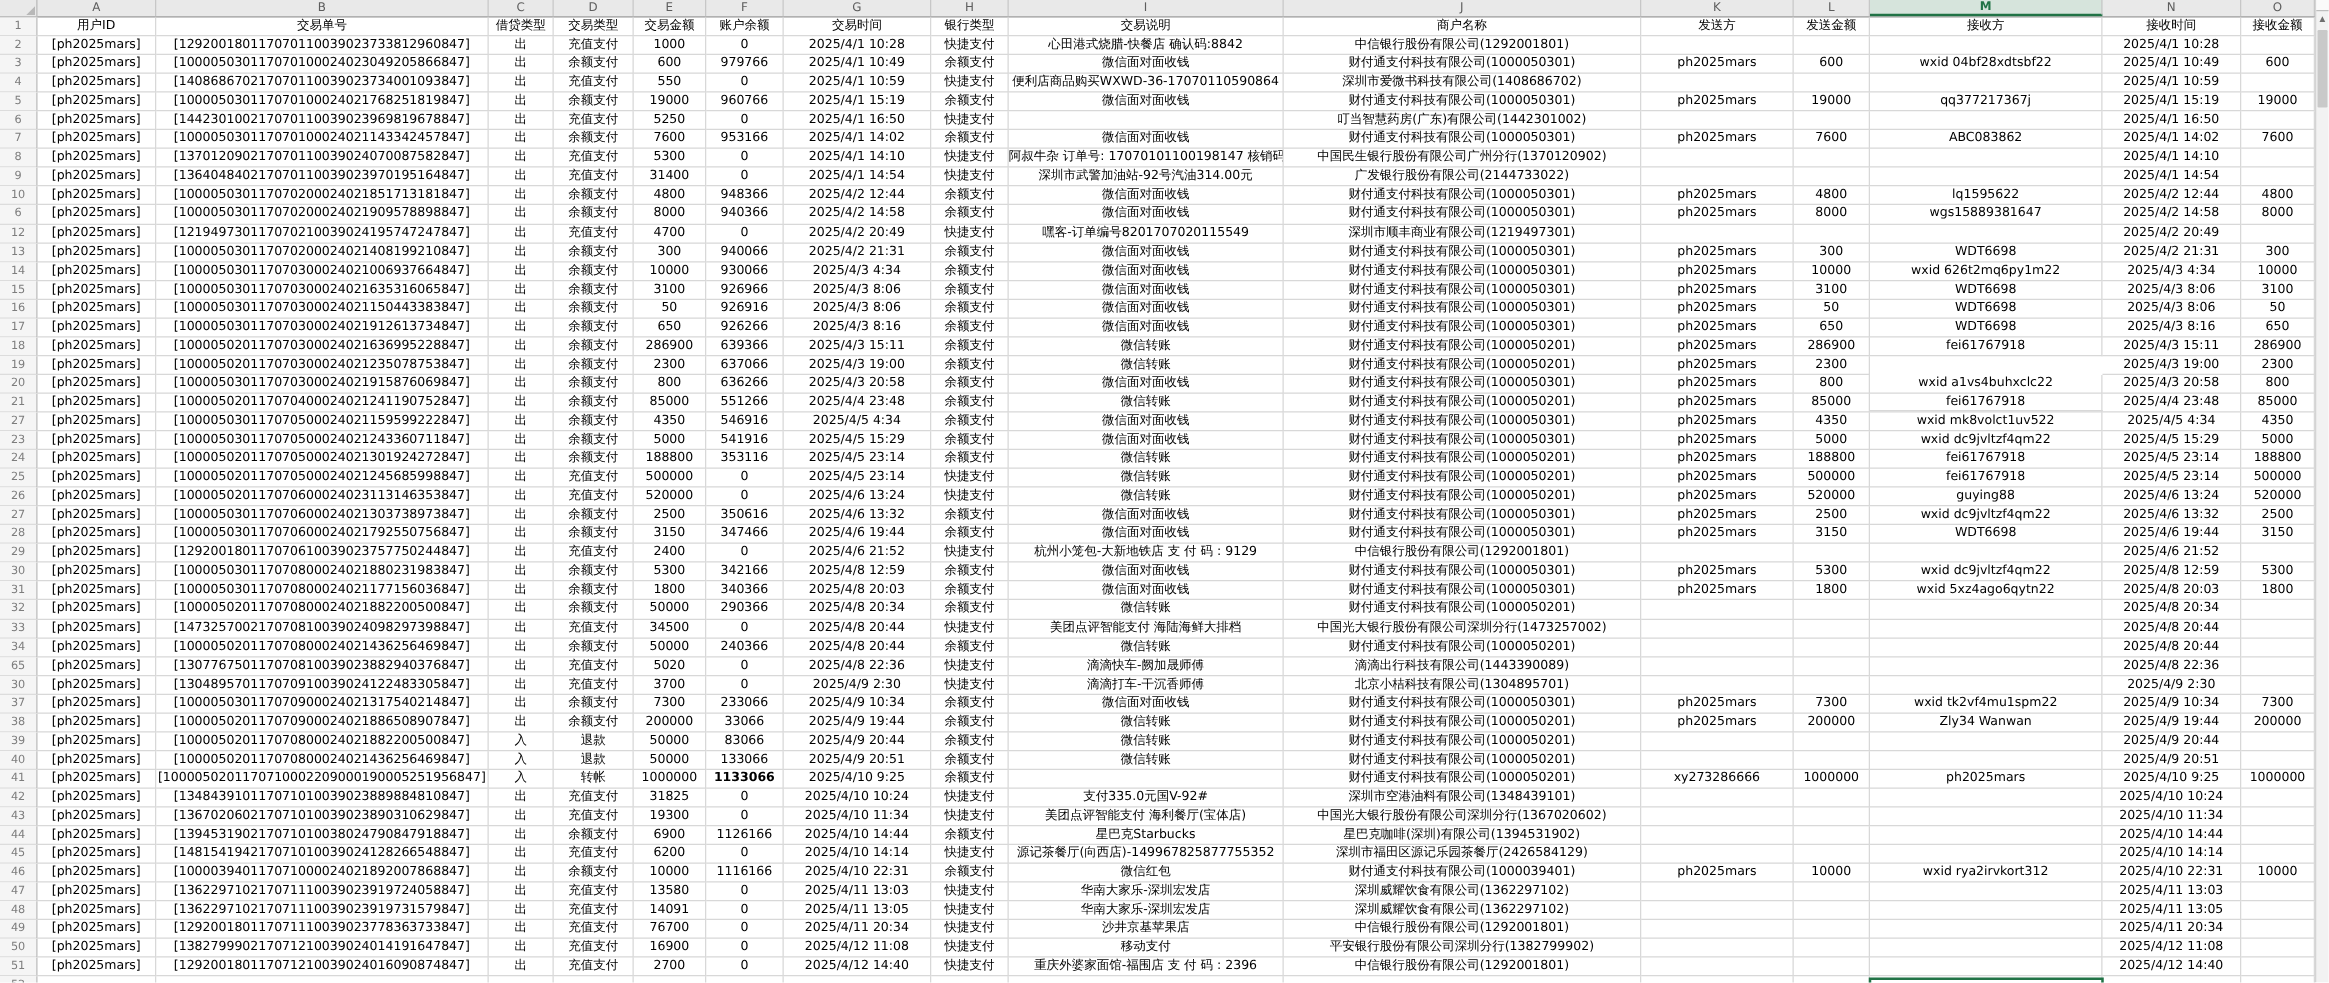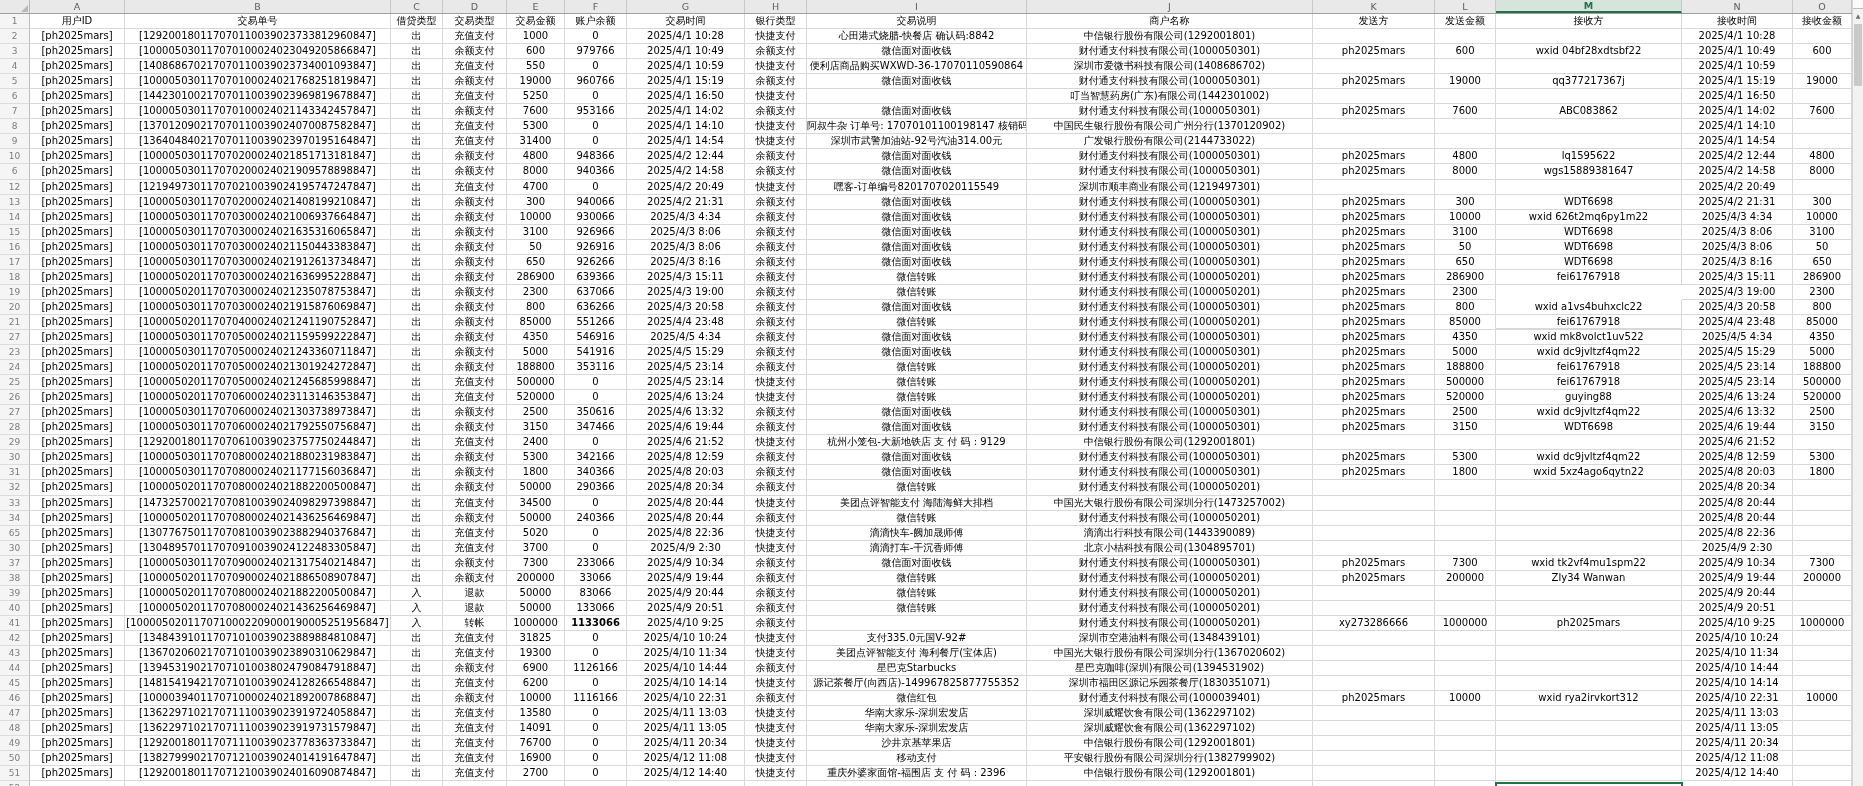--- a/index.html
+++ b/index.html
@@ -856,21 +856,21 @@
         <div class="rownum">45</div>
         <div class="cell" style="width: 95px;">[ph2025mars]</div>
         <div class="cell" style="width: 266px;">[148154194217071010039024128266548847]</div>
         <div class="cell" style="width: 52px;">出</div>
         <div class="cell" style="width: 64px;">充值支付</div>
         <div class="cell" style="width: 58px;">6200</div>
         <div class="cell" style="width: 62px;">0</div>
         <div class="cell" style="width: 118px;">2025/4/10 14:14</div>
         <div class="cell" style="width: 62px;">快捷支付</div>
         <div class="cell" style="width: 220px;">源记茶餐厅(向西店)-149967825877755352</div>
-        <div class="cell" style="width: 286px;">深圳市福田区源记乐园茶餐厅(1830351071)</div>
+        <div class="cell" style="width: 286px;">深圳市福田区源记乐园茶餐厅(2426584129)</div>
         <div class="cell" style="width: 122px;"></div>
         <div class="cell" style="width: 61px;"></div>
         <div class="cell" style="width: 186px;"></div>
         <div class="cell" style="width: 111px;">2025/4/10 14:14</div>
         <div class="cell" style="width: 59px;"></div>
       </div>
       <div class="row">
         <div class="rownum">46</div>
         <div class="cell" style="width: 95px;">[ph2025mars]</div>
         <div class="cell" style="width: 266px;">[100003940117071000024021892007868847]</div>

